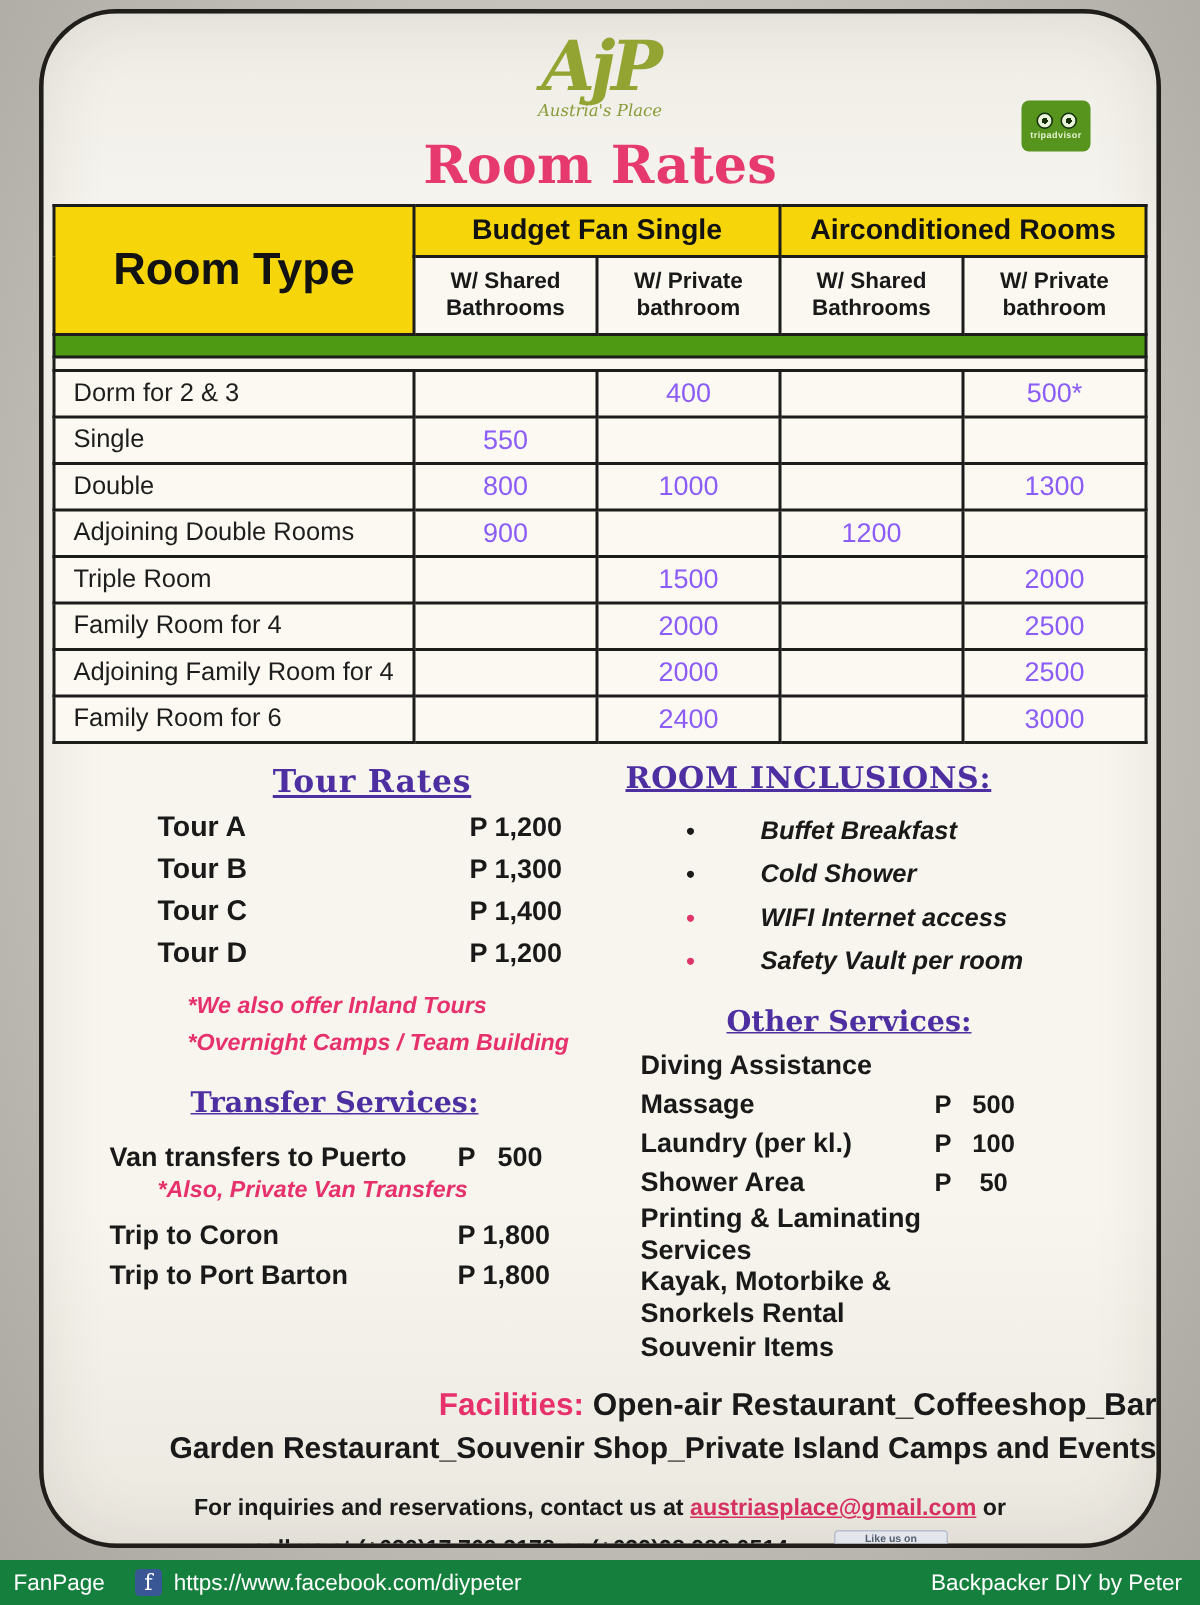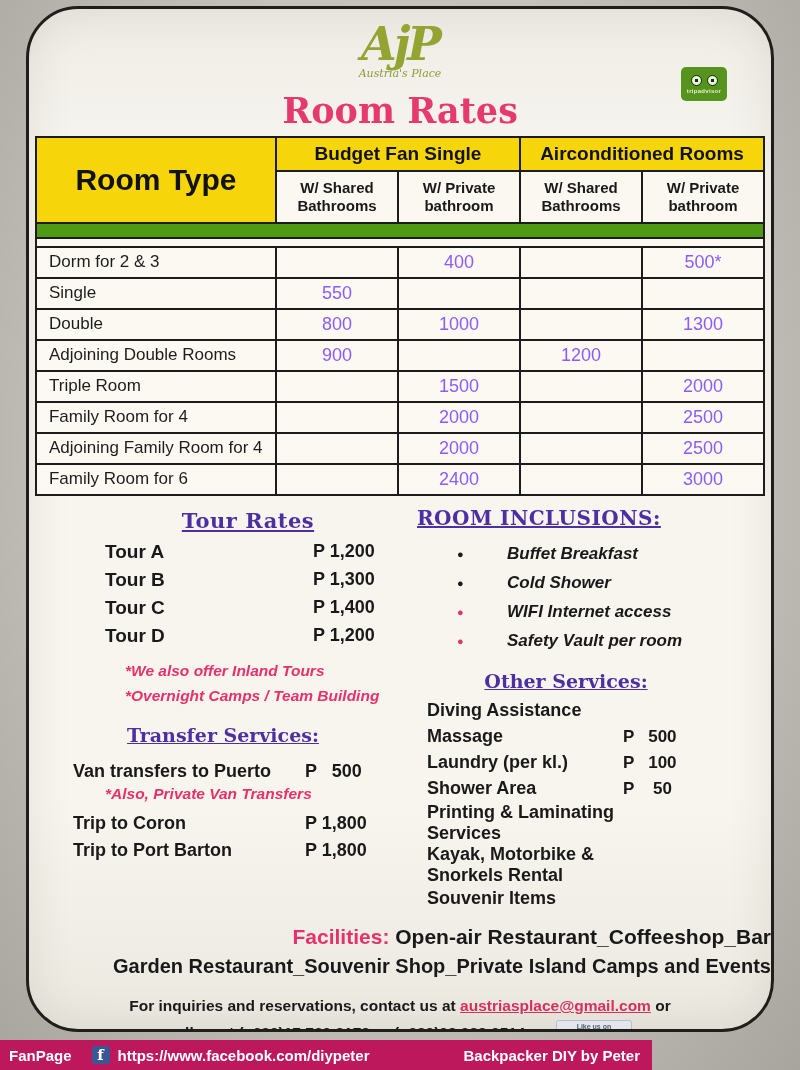--- a/index.html
+++ b/index.html
@@ -74,22 +74,22 @@
   .fac-line2 { font-size:20px; font-weight:bold; }
   .contact { text-align:center; margin-top:12px; font-weight:bold; font-size:15.5px; line-height:1.7; }
   .email { color:#d63060; text-decoration:underline; }
   .fb-badge { display:inline-flex; flex-direction:column; align-items:center; vertical-align:middle;
     margin-left:26px; background:#e3e6ec; border:1px solid #b9bfca; border-radius:3px;
     padding:2px 8px; line-height:1.1; }
   .fb-badge-top { font-size:7px; color:#55606e; font-weight:bold; }
   .fb-badge-word { font-size:11px; font-weight:bold; color:#fff; background:#3b5998;
     border-radius:2px; padding:0 5px; margin-top:1px; }
   
-  .footer { position:absolute; left:0; bottom:0; width:652px; height:30px; background:#be185d;
-    display:flex; align-items:center; color:#fff; font-weight:bold; font-size:15px; padding:0 9px; }
+  .footer { position:absolute; left:0; bottom:0; width:800px; height:30px; background:#15803d;
+    display:flex; align-items:center; color:#fff; font-weight:normal; font-size:15px; padding:0 9px; }
   .fb-icon { width:18px; height:18px; background:#3a5795; border-radius:3px; margin:0 8px 0 20px;
     display:flex; align-items:center; justify-content:center;
     font-family:"DejaVu Serif", serif; font-size:15px; color:#fff; }
   .footer-right { margin-left:auto; padding-right:3px; }
 </style>
 </head>
 <body>
 
 <div class="card">
 

